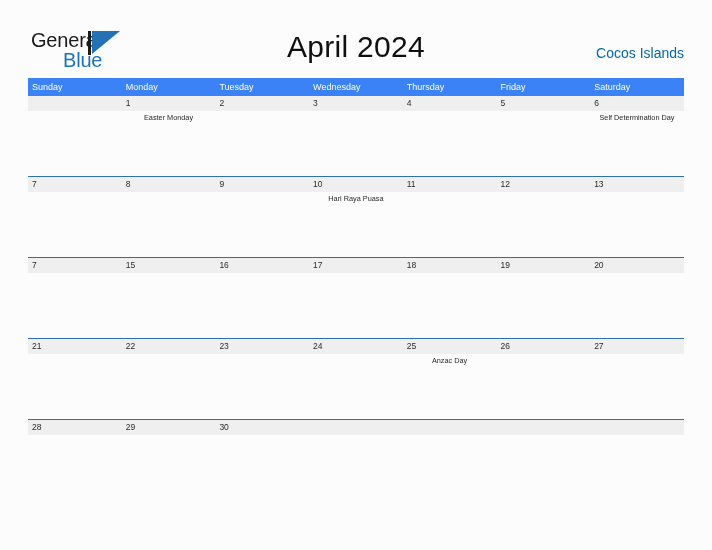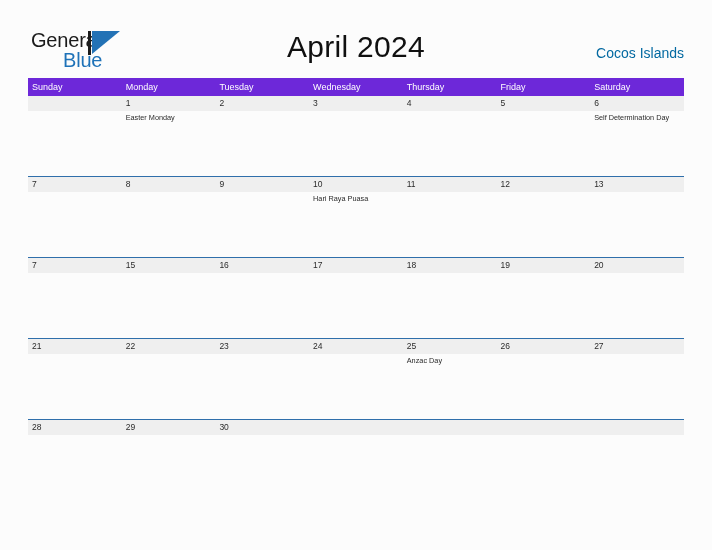--- a/index.html
+++ b/index.html
@@ -106,21 +106,21 @@
     position: absolute;
     left: 28px;
     top: 78px;
     width: 656px;
   }
 
   .weekday-row {
     display: flex;
     width: 656px;
     height: 18px;
-    background: #6d28d9;
+    background: #3b82f6;
   }
   .weekday-cell {
     width: 93.7px;
     flex: 0 0 93.7px;
     color: #ffffff;
     font-size: 9px;
     line-height: 18px;
     padding-left: 4px;
     box-sizing: border-box;
     white-space: nowrap;
@@ -171,20 +171,21 @@
   }
   .events {
     padding-top: 2px;
   }
   .event {
     font-size: 7.3px;
     color: #2b2b2b;
     line-height: 9.5px;
     padding-right: 4px;
     word-wrap: break-word;
+    text-align: center;
   }
 </style>
 </head>
 <body>
 
 <div class="page">
 
   <div class="header">
 
     <div class="logo">

